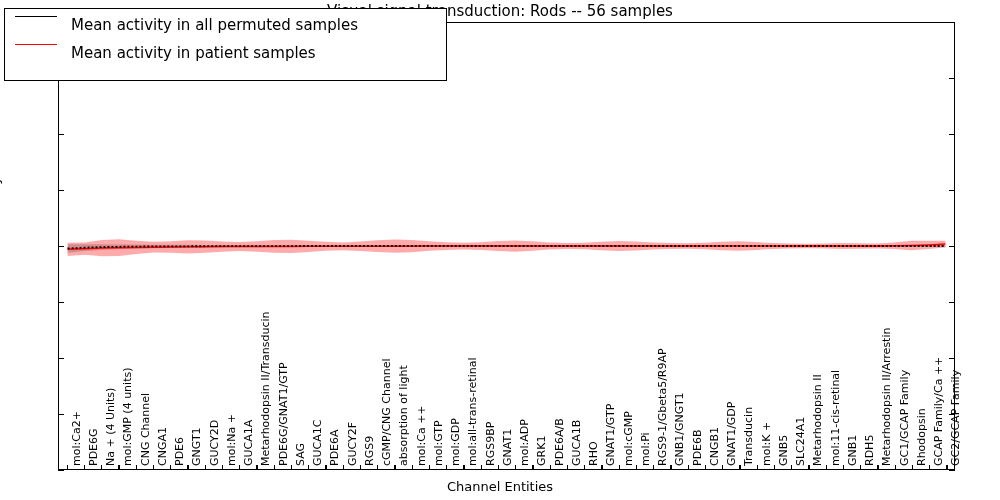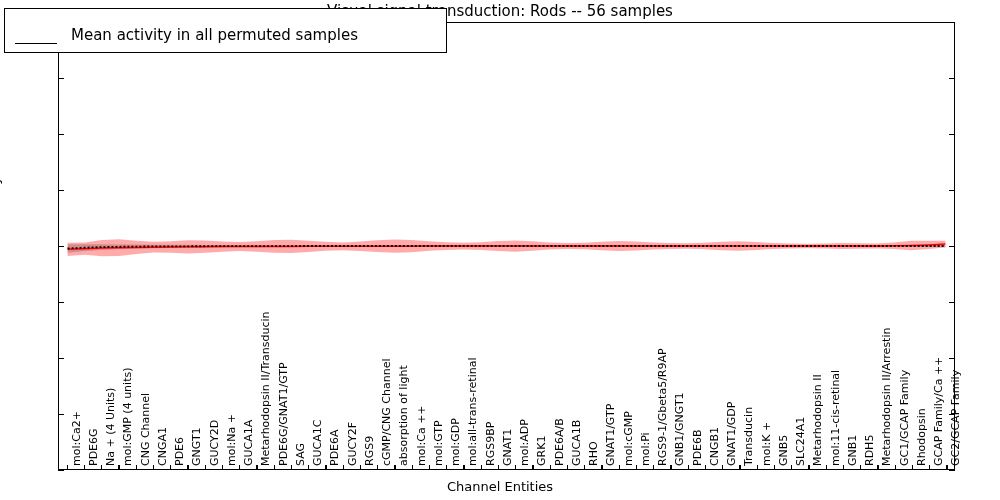--- a/index.html
+++ b/index.html
@@ -31,21 +31,21 @@
         line-height:11px;}
 
   
   #plot{position:absolute;left:0;top:0;width:100%;height:100%;}
 
   
   #legend{position:absolute;left:4px;top:8px;
           border:1.5px solid #000;background:#fff;
           padding:7px 14px 8px 10px;box-sizing:border-box;
           width:443px;}
-  .legrow{display:flex;align-items:flex-end;height:28px;}
+  .legrow{display:flex;align-items:flex-start;height:28px;}
   .legline{width:42px;height:0;border-top:1.7px solid #000;margin-right:14px;
            flex:0 0 42px;}
   .legline.red{border-top-color:#ff0000;}
   .legtext{font-size:15px;color:#000;white-space:nowrap;}
 </style>
 </head>
 <body>
 
 <div id="fig">
 
@@ -186,15 +186,19 @@
       <div class="xlab" style="left: 933.125px; top: 466px;">GCAP Family/Ca ++</div>
       <div class="xtickmark" style="left: 946.375px; top: 465px;"></div>
       <div class="xlab" style="left: 950.375px; top: 466px;">GC2/GCAP Family</div>
     </div>
 
   <div id="legend">
     <div class="legrow">
       <span class="legline"></span>
       <span class="legtext">Mean activity in all permuted samples</span>
     </div>
+    <div class="legrow">
+      <span class="legline red"></span>
+      <span class="legtext">Mean activity in patient samples</span>
+    </div>
   </div>
 
 </div>
 
 </body></html>

